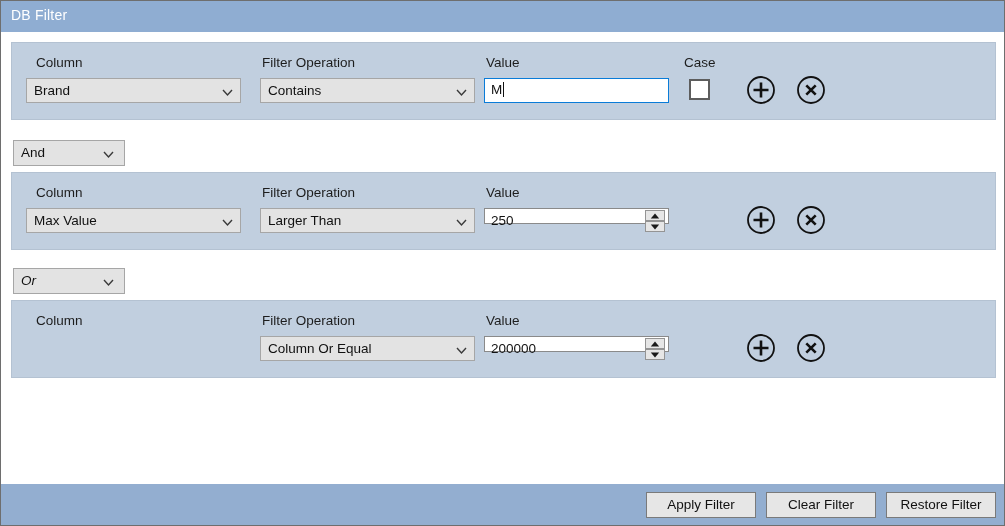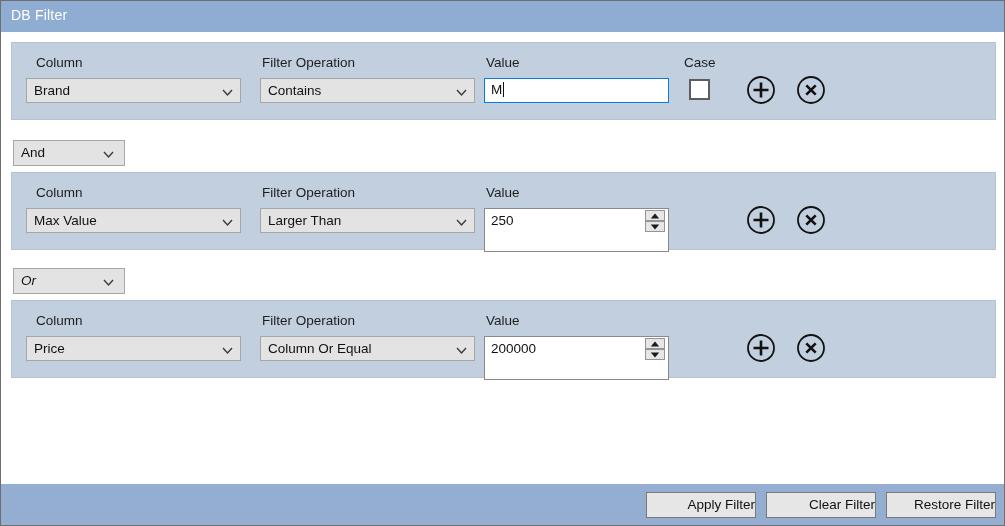--- a/index.html
+++ b/index.html
@@ -121,21 +121,21 @@
     background: #111;
     vertical-align: -3px;
     margin-left: 1px;
   }
   
   .spinner {
     position: absolute;
     left: 472px;
     top: 35px;
     width: 185px;
-    height: 44px;
+    height: 16px;
     background: #ffffff;
     border: 1px solid #8a8a8a;
     box-sizing: border-box;
   }
   .spinner .val-text {
     position: absolute;
     left: 6px;
     top: 4px;
     font-size: 13.5px;
     color: #111111;
@@ -225,21 +225,21 @@
     background: #93aed0;
     box-sizing: border-box;
   }
   .footer-btn {
     position: absolute;
     top: 8px;
     height: 26px;
     background: #e6e6e6;
     border: 1px solid #7a7a7a;
     box-sizing: border-box;
-    text-align: right;
+    text-align: center;
     font-size: 13.5px;
     color: #111111;
     line-height: 24px;
     cursor: default;
   }
   .btn-apply   { left: 645px; width: 110px; }
   .btn-clear   { left: 765px; width: 110px; }
   .btn-restore { left: 885px; width: 110px; }
 </style>
 </head>
@@ -364,28 +364,20 @@
       <span class="chev">
         <svg width="11" height="9" viewBox="0 0 11 9">
             <path d="M1 2 L5.5 7 L10 2" stroke="#3a3a3a" stroke-width="1.4" fill="none"></path>
           </svg>
       </span>
     </div>
 
     <div class="filter-row row3">
 
       <span class="field-label" style="left:24px;">Column</span>
-      <div class="combo combo-column">
-        <span class="combo-value">Price</span>
-        <span class="chev">
-          <svg width="11" height="9" viewBox="0 0 11 9">
-              <path d="M1 2 L5.5 7 L10 2" stroke="#3a3a3a" stroke-width="1.4" fill="none"></path>
-            </svg>
-        </span>
-      </div>
 
       <span class="field-label" style="left:250px;">Filter Operation</span>
       <div class="combo combo-operation">
         <span class="combo-value">Column Or Equal</span>
         <span class="chev">
           <svg width="11" height="9" viewBox="0 0 11 9">
               <path d="M1 2 L5.5 7 L10 2" stroke="#3a3a3a" stroke-width="1.4" fill="none"></path>
             </svg>
         </span>
       </div>

